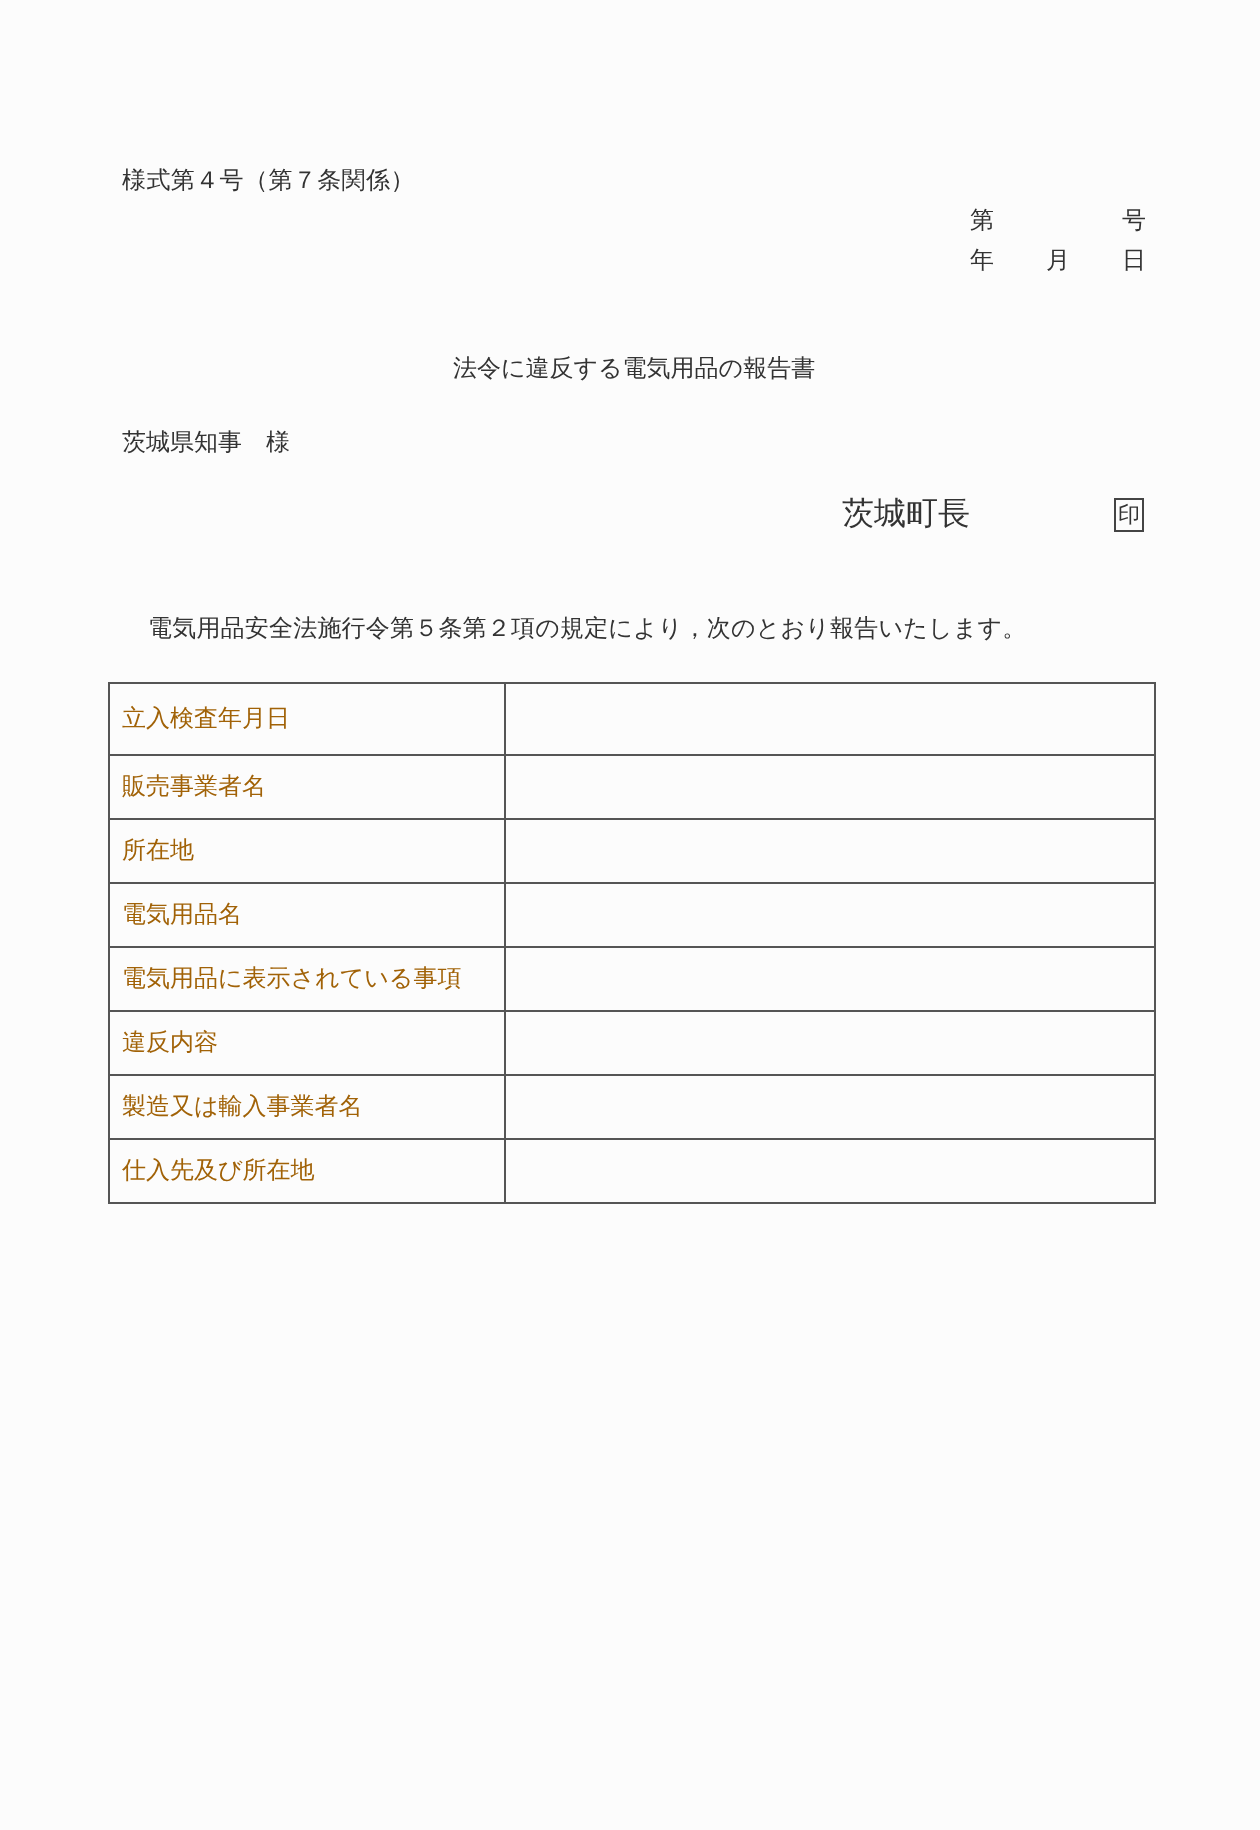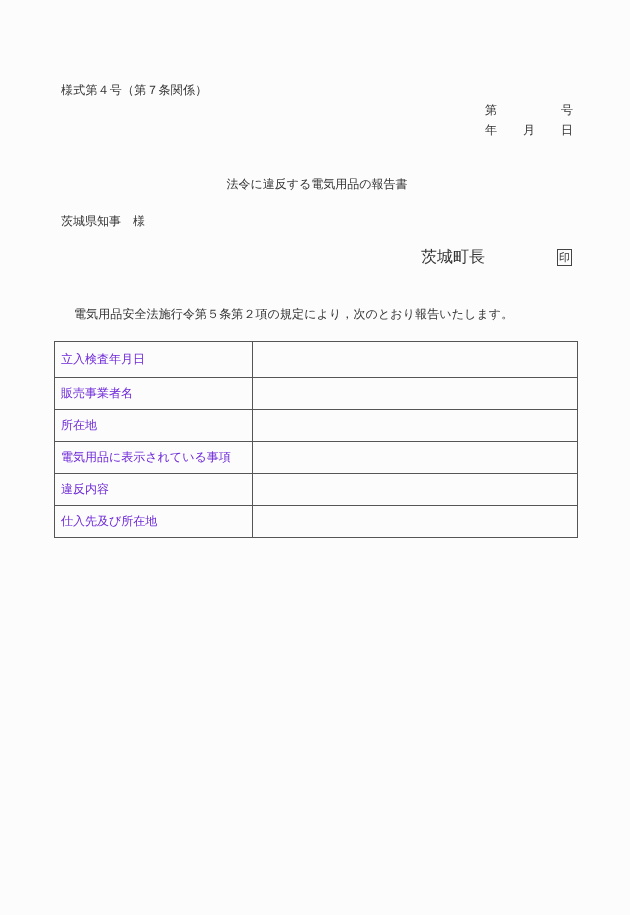--- a/index.html
+++ b/index.html
@@ -53,21 +53,21 @@
       width: 523px;
       border-collapse: collapse;
       table-layout: fixed;
     }
     table.report td {
       border: 1px solid #555555;
       padding: 0 0 0 6px;
       font-size: 12px;
       height: 31px;
       vertical-align: middle;
-      color: #6d28d9;
+      color: #a16207;
     }
     table.report tr:first-child td { height: 35px; }
     table.report col.label-col { width: 198px; }
     table.report col.value-col { width: 325px; }
   </style>
 </head>
 <body>
 
 <div class="abs" id="form-number">様式第４号（第７条関係）</div>
 
@@ -102,25 +102,33 @@
     </tr>
     <tr>
       <td>販売事業者名</td>
       <td></td>
     </tr>
     <tr>
       <td>所在地</td>
       <td></td>
     </tr>
     <tr>
+      <td>電気用品名</td>
+      <td></td>
+    </tr>
+    <tr>
       <td>電気用品に表示されている事項</td>
       <td></td>
     </tr>
     <tr>
       <td>違反内容</td>
+      <td></td>
+    </tr>
+    <tr>
+      <td>製造又は輸入事業者名</td>
       <td></td>
     </tr>
     <tr>
       <td>仕入先及び所在地</td>
       <td></td>
     </tr>
   </tbody>
 </table>
 
 </body></html>

